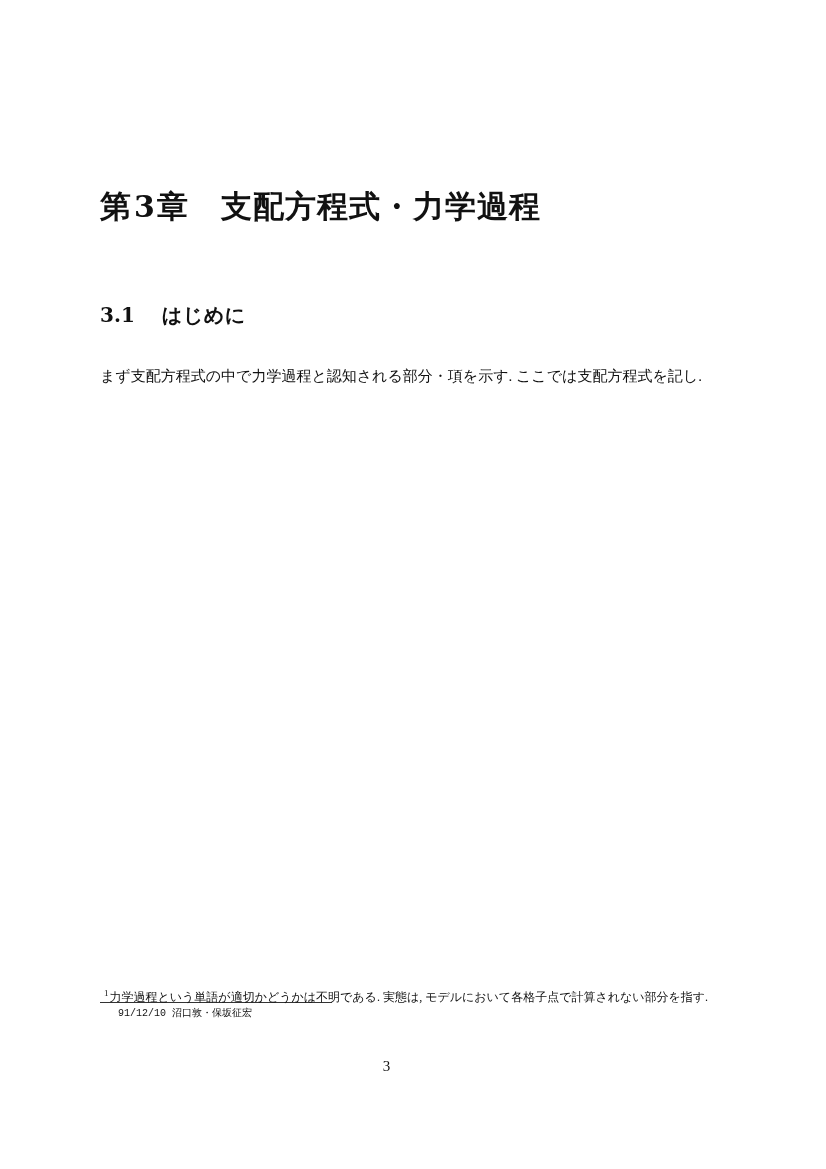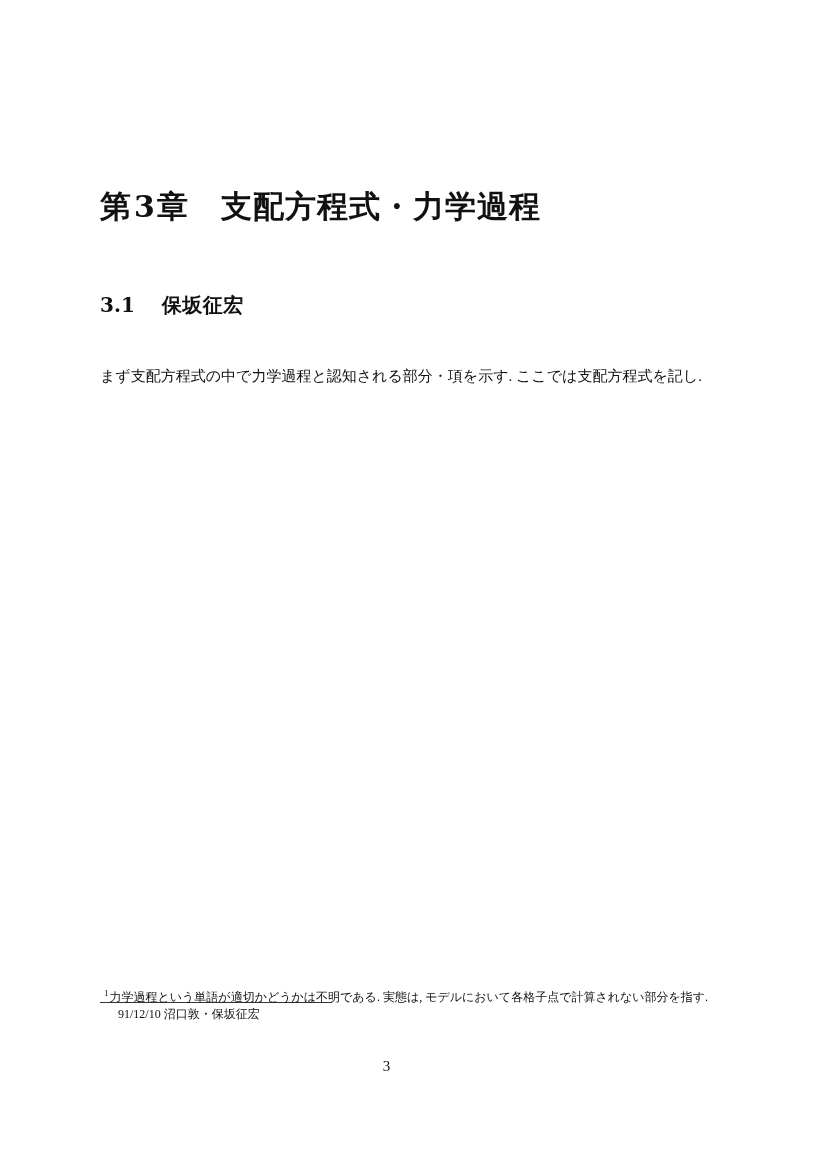--- a/index.html
+++ b/index.html
@@ -41,21 +41,21 @@
     font-family: "Liberation Sans", "DejaVu Sans", sans-serif;
     font-weight: bold;
     font-size: 31px;
     margin-left: 32px;
     letter-spacing: 1px;
   }
   
   .section-heading {
     position: absolute;
     left: 100px;
-    top: 292px;
+    top: 302px;
     display: flex;
     align-items: baseline;
     white-space: nowrap;
   }
   .section-number {
     font-family: "DejaVu Serif", "Liberation Serif", serif;
     font-weight: bold;
     font-size: 20px;
   }
   .section-title {
@@ -88,22 +88,22 @@
     left: 100px;
     top: 1002px;
     width: 232px;
     height: 0;
     border-top: 1px solid #333333;
   }
   .footnote-date {
     position: absolute;
     left: 118px;
     top: 1006px;
-    font-family: Liberation Serif, serif;
-    font-size: 12px;
+    font-family: Liberation Mono, monospace;
+    font-size: 10px;
     white-space: nowrap;
   }
   .footnote-item {
     position: absolute;
     left: 104px;
     top: 989px;
     font-family: "Liberation Serif", "DejaVu Serif", serif;
     font-size: 12px;
     white-space: nowrap;
   }
@@ -131,21 +131,21 @@
 
   <h1 class="chapter-heading" style="margin:0; font-weight:normal;">
     <span class="chapter-label">第</span>
       <span class="chapter-number">3</span>
       <span class="chapter-label">章</span>
     <span class="chapter-title">支配方程式・力学過程</span>
   </h1>
 
   <h2 class="section-heading" style="margin:0; font-weight:normal;">
     <span class="section-number">3.1</span>
-    <span class="section-title">保坂征宏</span>
+    <span class="section-title">はじめに</span>
   </h2>
 
 
   <p class="body-par par-2" style="margin:0;">まず支配方程式の中で力学過程と認知される部分・項を示す. ここでは支配方程式を記し.</p>
 
   <div class="footnote-rule"></div>
 
   <div class="footnote-date">91/12/10 沼口敦・保坂征宏</div>
 
   <div class="footnote-item">

